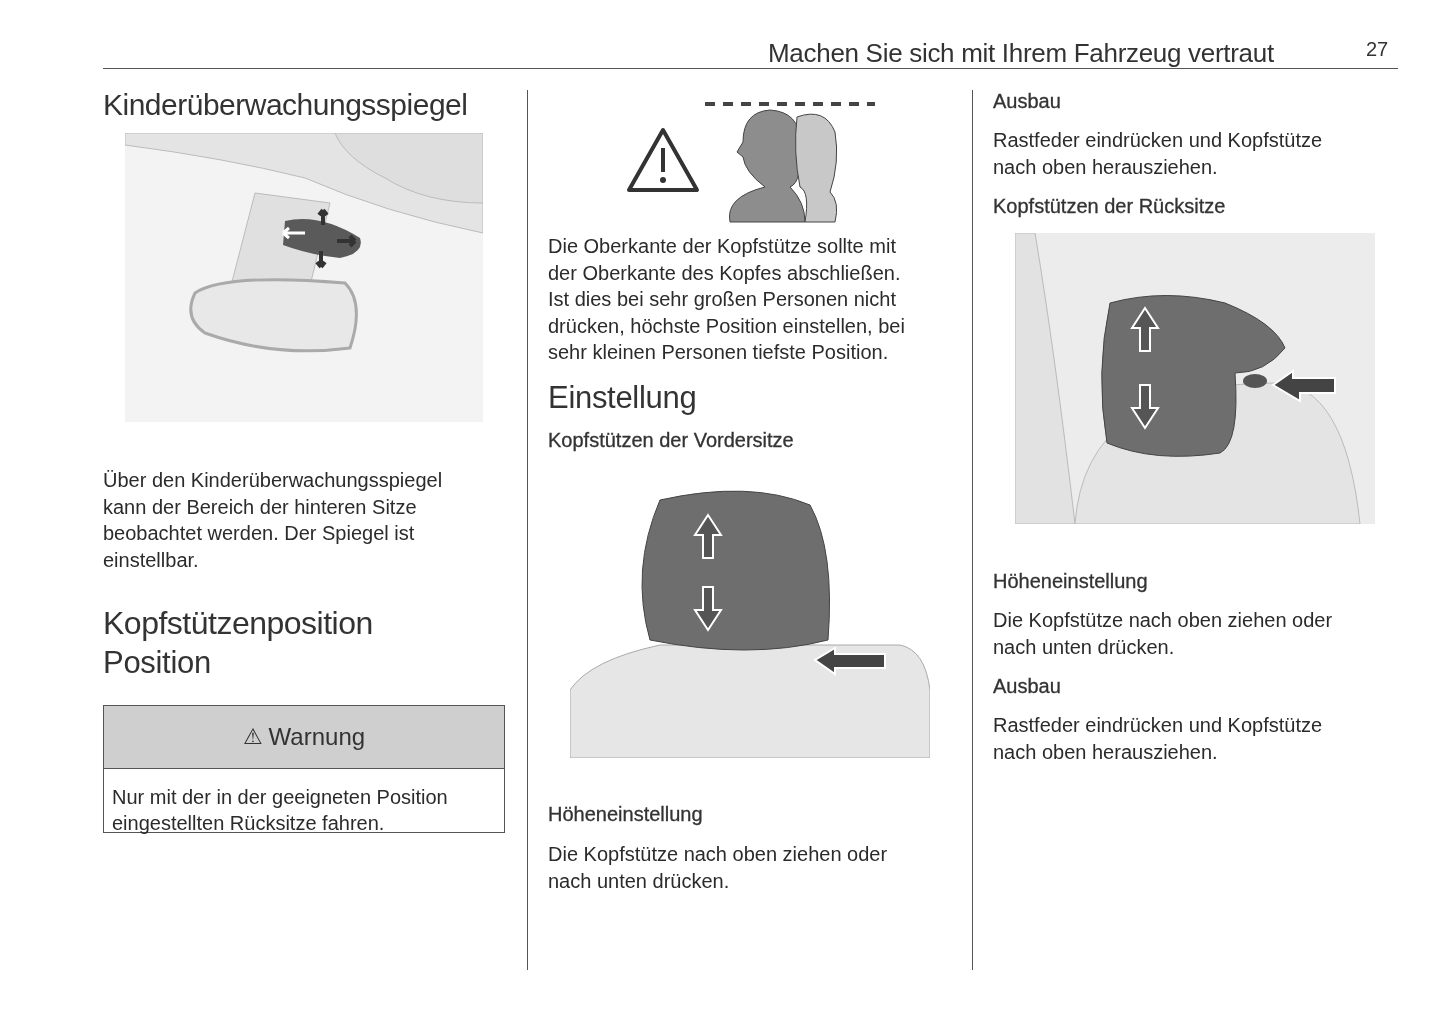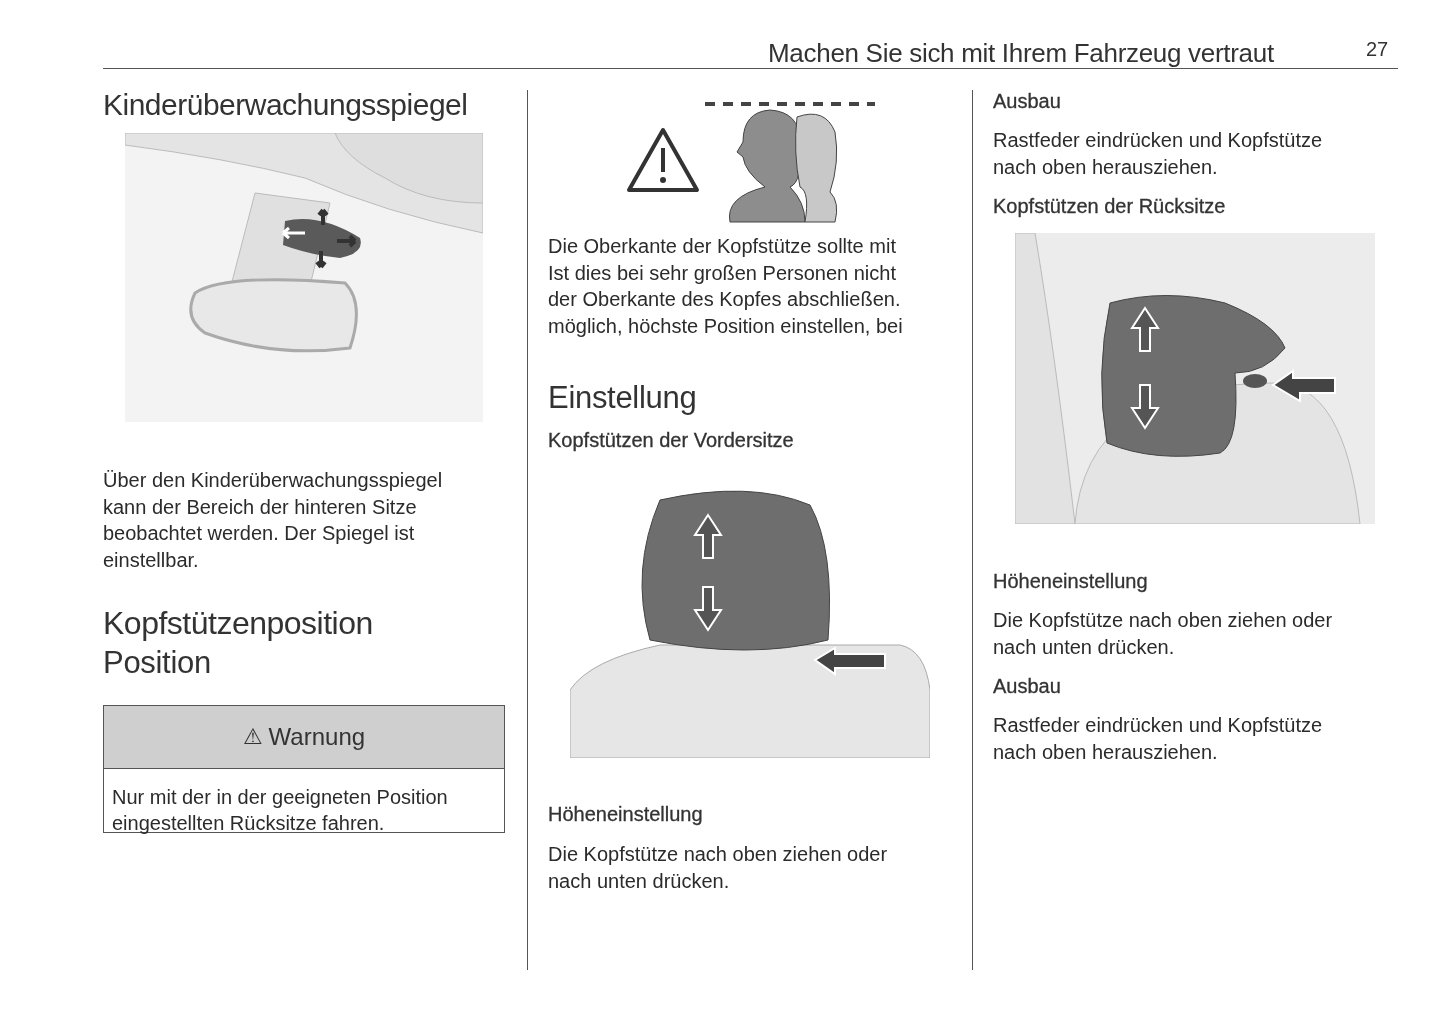--- a/index.html
+++ b/index.html
@@ -78,23 +78,24 @@
     <line x1="80" y1="12" x2="250" y2="12" stroke="#444" stroke-width="4" stroke-dasharray="10 8"></line>
     <g>
       <path d="M105 130 Q100 105 140 95 Q120 80 118 65 L112 60 L118 50 Q118 20 145 18 Q175 20 175 50 Q178 90 165 95 Q180 110 180 130 Z" fill="#8d8d8d" stroke="#444"></path>
       <path d="M172 25 Q200 15 210 40 Q215 70 205 100 Q215 110 210 130 H180 Q185 100 175 95 Q168 60 172 25Z" fill="#c8c8c8" stroke="#444"></path>
     </g>
   </svg>
 </div>
 
 <div class="abs body" style="left:548px;top:233px;width:420px">
   <div>Die Oberkante der Kopfstütze sollte mit</div>
+  <div>der Oberkante des Kopfes abschließen.</div>
   <div>Ist dies bei sehr großen Personen nicht</div>
-  <div>der Oberkante des Kopfes abschließen.</div>
-  <div>möglich, höchste Position einstellen, bei</div>
+  <div>drücken, höchste Position einstellen, bei</div>
+  <div>sehr kleinen Personen tiefste Position.</div>
 </div>
 
 <div class="abs h2" style="left:548px;top:380px">Einstellung</div>
 <div class="abs h3" style="left:548px;top:429px">Kopfstützen der Vordersitze</div>
 
 <div class="fig" style="left:570px;top:490px;width:360px;height:268px;background:#fff">
   <svg width="360" height="268" viewBox="0 0 360 268">
     <path d="M0 200 Q20 170 90 155 H330 Q355 160 360 200 V268 H0 Z" fill="#e6e6e6" stroke="#aaa"></path>
     <path d="M90 10 Q180 -10 240 15 Q265 60 258 150 Q180 170 80 150 Q60 80 90 10 Z" fill="#6e6e6e" stroke="#444"></path>
     <g>

